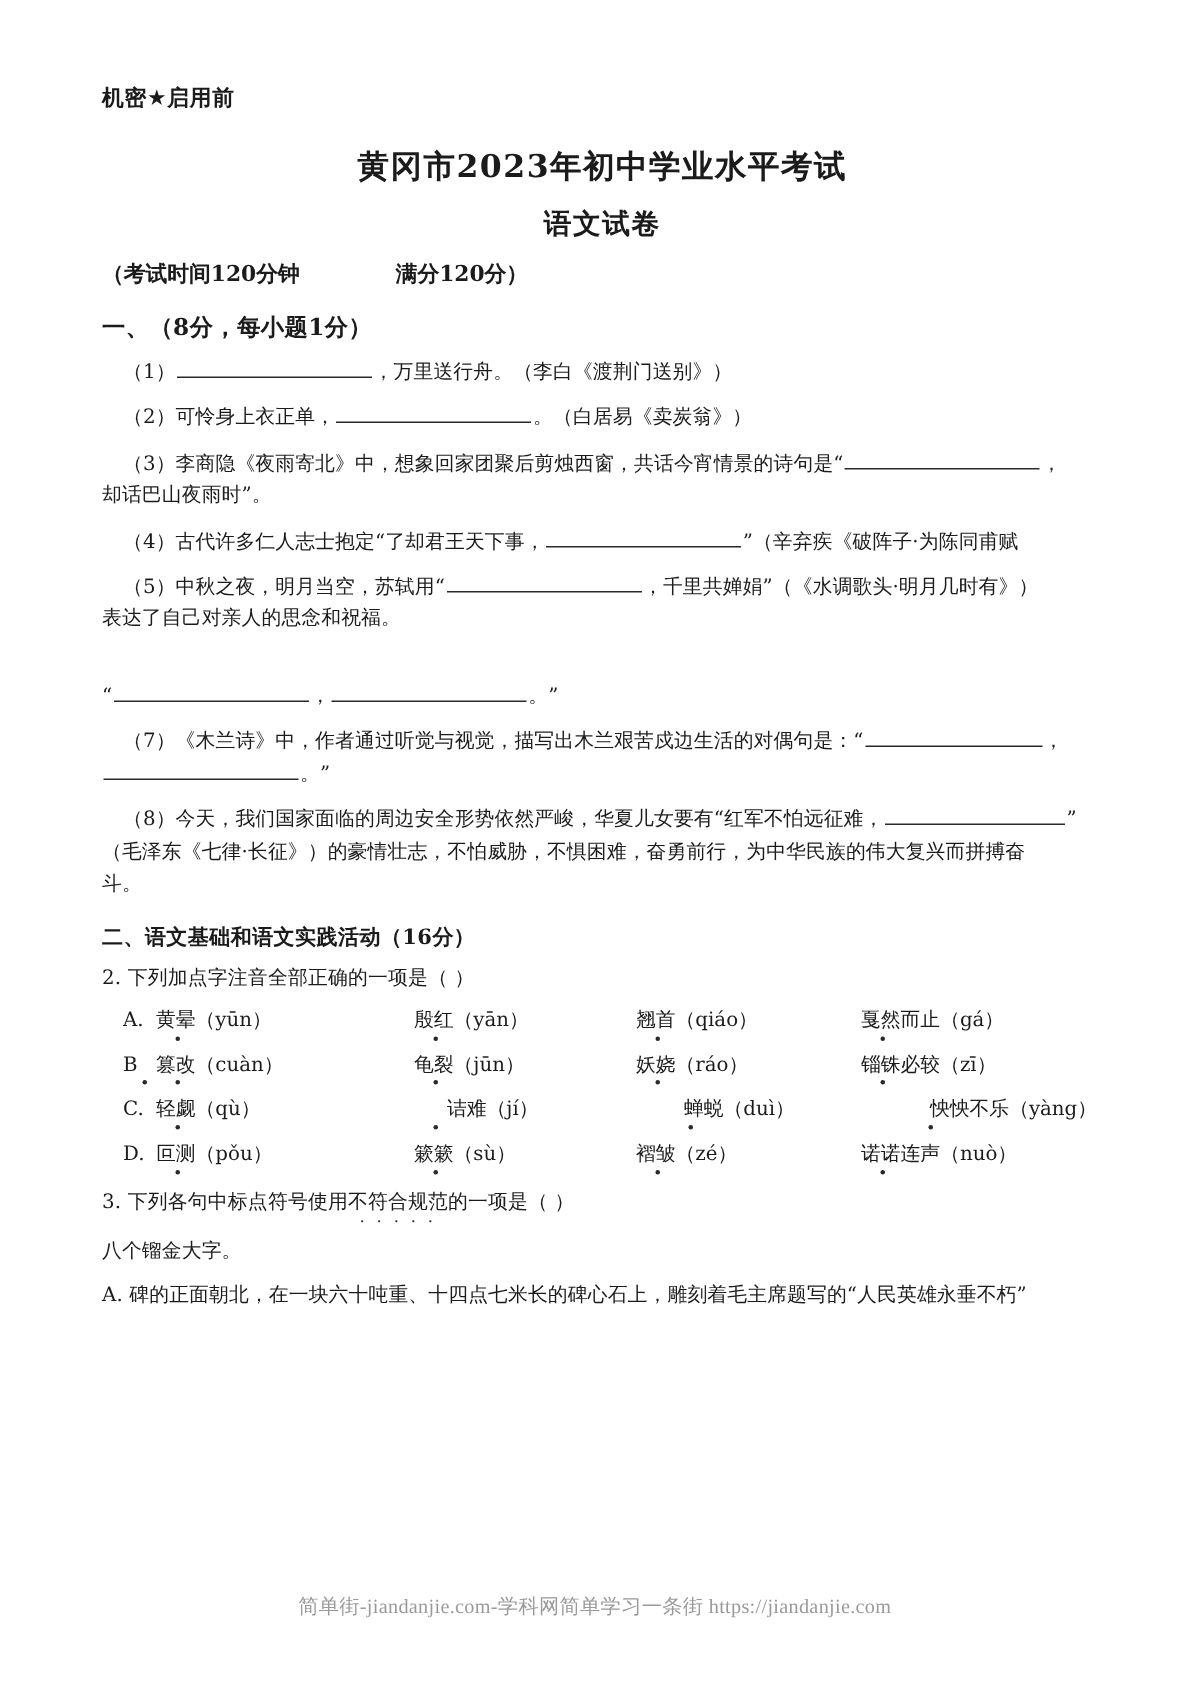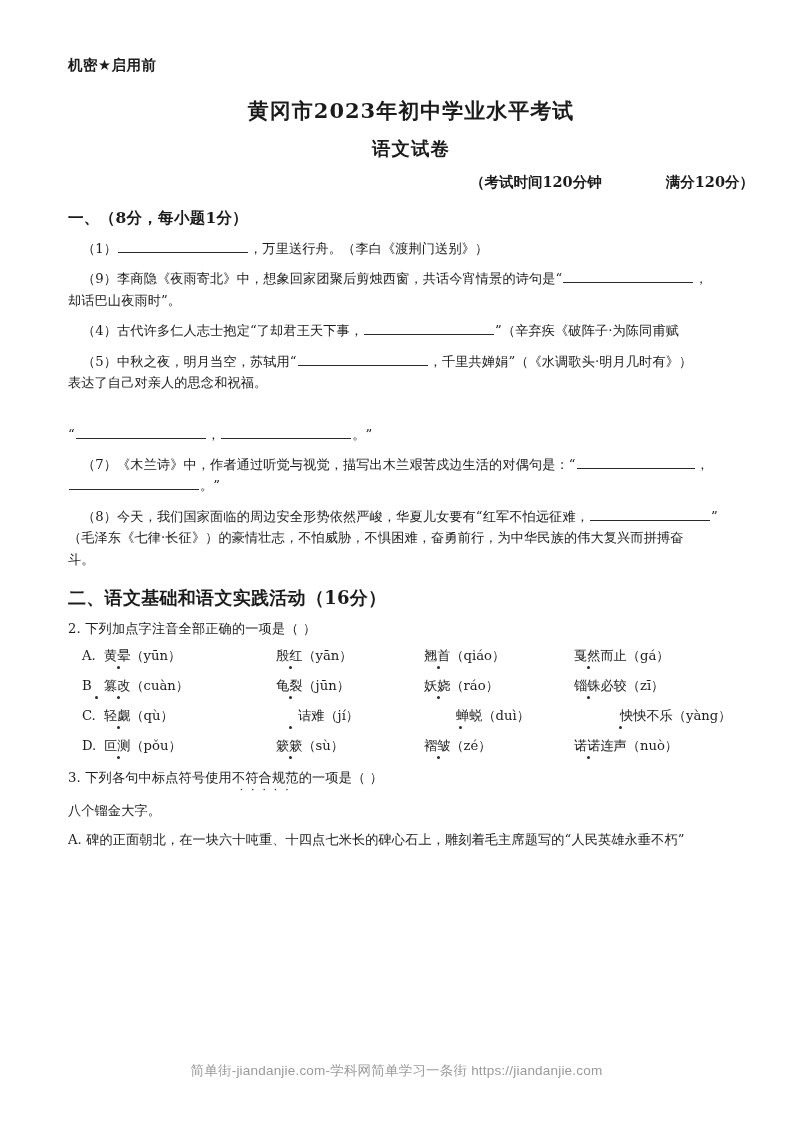--- a/index.html
+++ b/index.html
@@ -14,21 +14,21 @@
     font-family: "DejaVu Serif", "Liberation Serif", serif;
     color: #1b1b1b;
     overflow: hidden;
   }
   .page {
     position: absolute;
     left: 0; top: 0;
     width: 793px;
     height: 1112px;
     box-sizing: border-box;
-    padding: 56px 39px 0 68px;
+    padding: 56px 58px 0 68px;
   }
 
   
   .secret-line {
     font-size: 14.5px;
     font-weight: bold;
     letter-spacing: .5px;
     margin: 0 0 22px 0;
     font-family: "DejaVu Sans", "Liberation Sans", sans-serif;
   }
@@ -42,36 +42,36 @@
   }
   .doc-subtitle {
     text-align: center;
     font-size: 18.5px;
     font-weight: bold;
     letter-spacing: 1px;
     margin: 0 0 12px 0;
     font-family: Liberation Serif, serif;
   }
   .doc-meta {
-    text-align: right;
+    text-align: left;
     font-size: 14.5px;
     font-weight: bold;
     margin: 0 0 16px 0;
   }
   .doc-meta .gap { display: inline-block; width: 64px; }
 
   
   .sec-head {
     font-size: 15.5px;
     font-weight: bold;
     margin: 0 0 9px 0;
     letter-spacing: .3px;
   }
   .sec-head-2 {
-    font-size: 18px;
+    font-size: 14px;
     font-weight: bold;
     margin: 16px 0 9px 0;
     letter-spacing: .3px;
   }
 
   .q-line {
     font-size: 13.2px;
     line-height: 1.55;
     margin: 0 0 7px 0;
     letter-spacing: .15px;
@@ -153,21 +153,21 @@
 
   
   .footer {
     position: absolute;
     left: 0;
     top: 1062px;
     width: 793px;
     text-align: center;
     font-size: 13.5px;
     color: #9a9a9a;
-    font-family: Liberation Sans, sans-serif;
+    font-family: Liberation Serif, serif;
     letter-spacing: .2px;
   }
 </style>
 </head>
 <body>
 
 <div class="page">
 
   <div class="secret-line">机密★启用前</div>
 
@@ -177,23 +177,26 @@
     <span>（考试时间120分钟</span><span class="gap"></span><span>满分120分）</span>
   </div>
 
   <div class="sec-head">一、（8分，每小题1分）</div>
 
 
   <div class="item">
     <span class="ind"></span><span>（1）</span><span class="blank b-130"></span><span>，万里送行舟。（李白《渡荆门送别》）</span>
   </div>
 
-
-  <div class="item">
-    <span class="ind"></span><span>（9）李商隐《夜雨寄北》中，想象回家团聚后剪烛西窗，共话今宵情景的诗句是“</span><span class="blank b-130"></span><span>，</span><br><span>却话巴山夜雨时”。</span>
+  <div class="item">
+    <span class="ind"></span><span>（2）可怜身上衣正单，</span><span class="blank b-130"></span><span>。（白居易《卖炭翁》）</span>
+  </div>
+
+  <div class="item">
+    <span class="ind"></span><span>（3）李商隐《夜雨寄北》中，想象回家团聚后剪烛西窗，共话今宵情景的诗句是“</span><span class="blank b-130"></span><span>，</span><br><span>却话巴山夜雨时”。</span>
   </div>
 
   <div class="item">
     <span class="ind"></span><span>（4）古代许多仁人志士抱定“了却君王天下事，</span><span class="blank b-130"></span><span>”（辛弃疾《破阵子·为陈同甫赋</span><br>
   </div>
 
   <div class="item">
     <span class="ind"></span><span>（5）中秋之夜，明月当空，苏轼用“</span><span class="blank b-130"></span><span>，千里共婵娟”（《水调歌头·明月几时有》）</span><br><span>表达了自己对亲人的思念和祝福。</span>
   </div>
 

